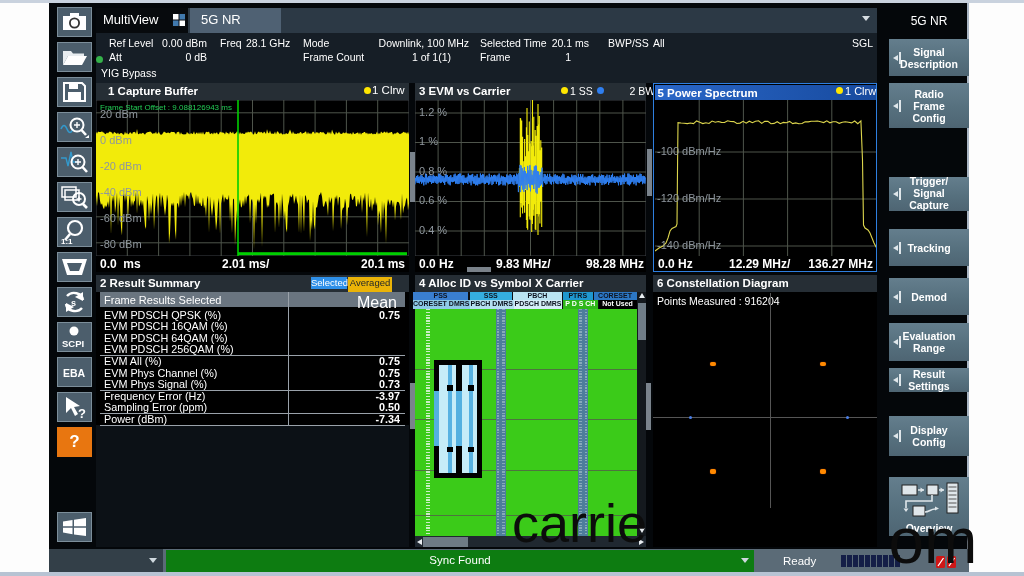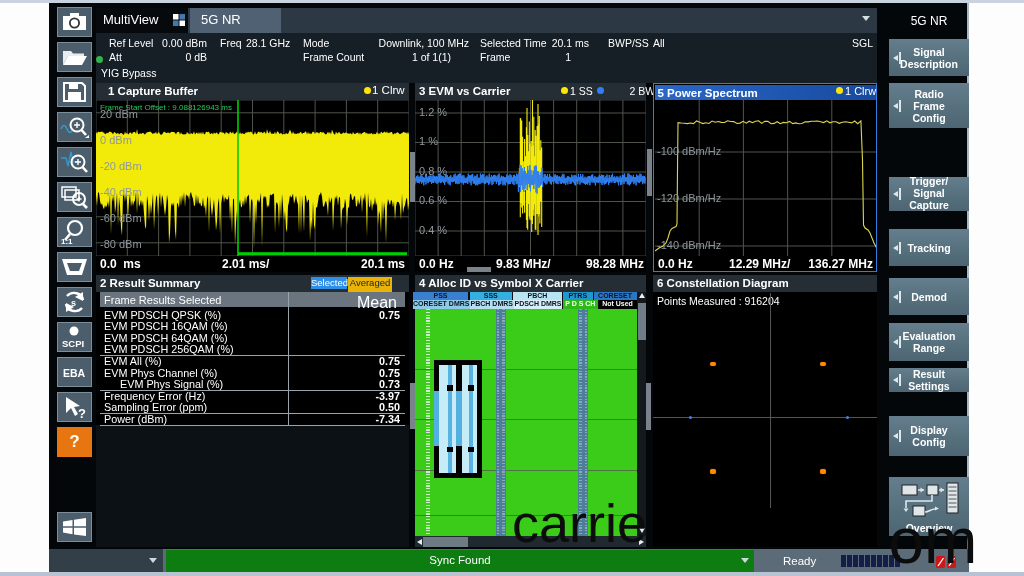--- a/index.html
+++ b/index.html
@@ -246,21 +246,21 @@
 <div class="abs" style="left:96px;top:291.5px;width:313px;height:133.5px;background:#000;"></div>
 <div class="abs" style="left:100px;top:292px;width:305px;height:15px;background:#6a7580;"></div>
 <div class="abs b w" style="left:104px;top:293.5px;font-size:11px;">Frame Results Selected</div>
 <div class="abs b w" style="right:627px;top:293.5px;font-size:16px;">Mean</div>
 <div class="row" style="top:309.5px;"><span style="margin-left:4px;">EVM PDSCH QPSK (%)</span><span class="val">0.75</span></div>
 <div class="row" style="top:321.1px;"><span style="margin-left:4px;">EVM PDSCH 16QAM (%)</span><span class="val"></span></div>
 <div class="row" style="top:332.70000000000005px;"><span style="margin-left:4px;">EVM PDSCH 64QAM (%)</span><span class="val"></span></div>
 <div class="row" style="top:344.30000000000007px;"><span style="margin-left:4px;">EVM PDSCH 256QAM (%)</span><span class="val"></span></div>
 <div class="row" style="top:355.9000000000001px;"><span style="margin-left:4px;">EVM All (%)</span><span class="val">0.75</span></div>
 <div class="row" style="top:367.5000000000001px;"><span style="margin-left:4px;">EVM Phys Channel (%)</span><span class="val">0.75</span></div>
-<div class="row" style="top:379.10000000000014px;"><span style="margin-left:20px;">EVM Phys Signal (%)</span><span class="val">0.73</span></div>
+<div class="row" style="top:379.10000000000014px;"><span style="margin-left:4px;">EVM Phys Signal (%)</span><span class="val">0.73</span></div>
 <div class="row" style="top:390.70000000000016px;"><span style="margin-left:4px;">Frequency Error (Hz)</span><span class="val">-3.97</span></div>
 <div class="row" style="top:402.3000000000002px;"><span style="margin-left:4px;">Sampling Error (ppm)</span><span class="val">0.50</span></div>
 <div class="row" style="top:413.9000000000002px;"><span style="margin-left:4px;">Power (dBm)</span><span class="val">-7.34</span></div>
 <div class="hsep" style="top:355.3px;"></div>
 <div class="hsep" style="top:390.1px;"></div>
 <div class="hsep" style="top:413.3px;"></div>
 <div class="hsep" style="top:425.0px;"></div>
 <div class="abs" style="left:288px;top:291.5px;width:1px;height:133.5px;background:#9aa2aa;"></div>
 <div class="abs" style="left:415px;top:275px;width:231px;height:272px;background:#0c0f13;"></div>
 <div class="abs panel-title" style="left:415px;top:275px;width:231px;height:16.5px;"><span style="margin-left:4px;">4 Alloc ID vs Symbol X Carrier</span></div>

